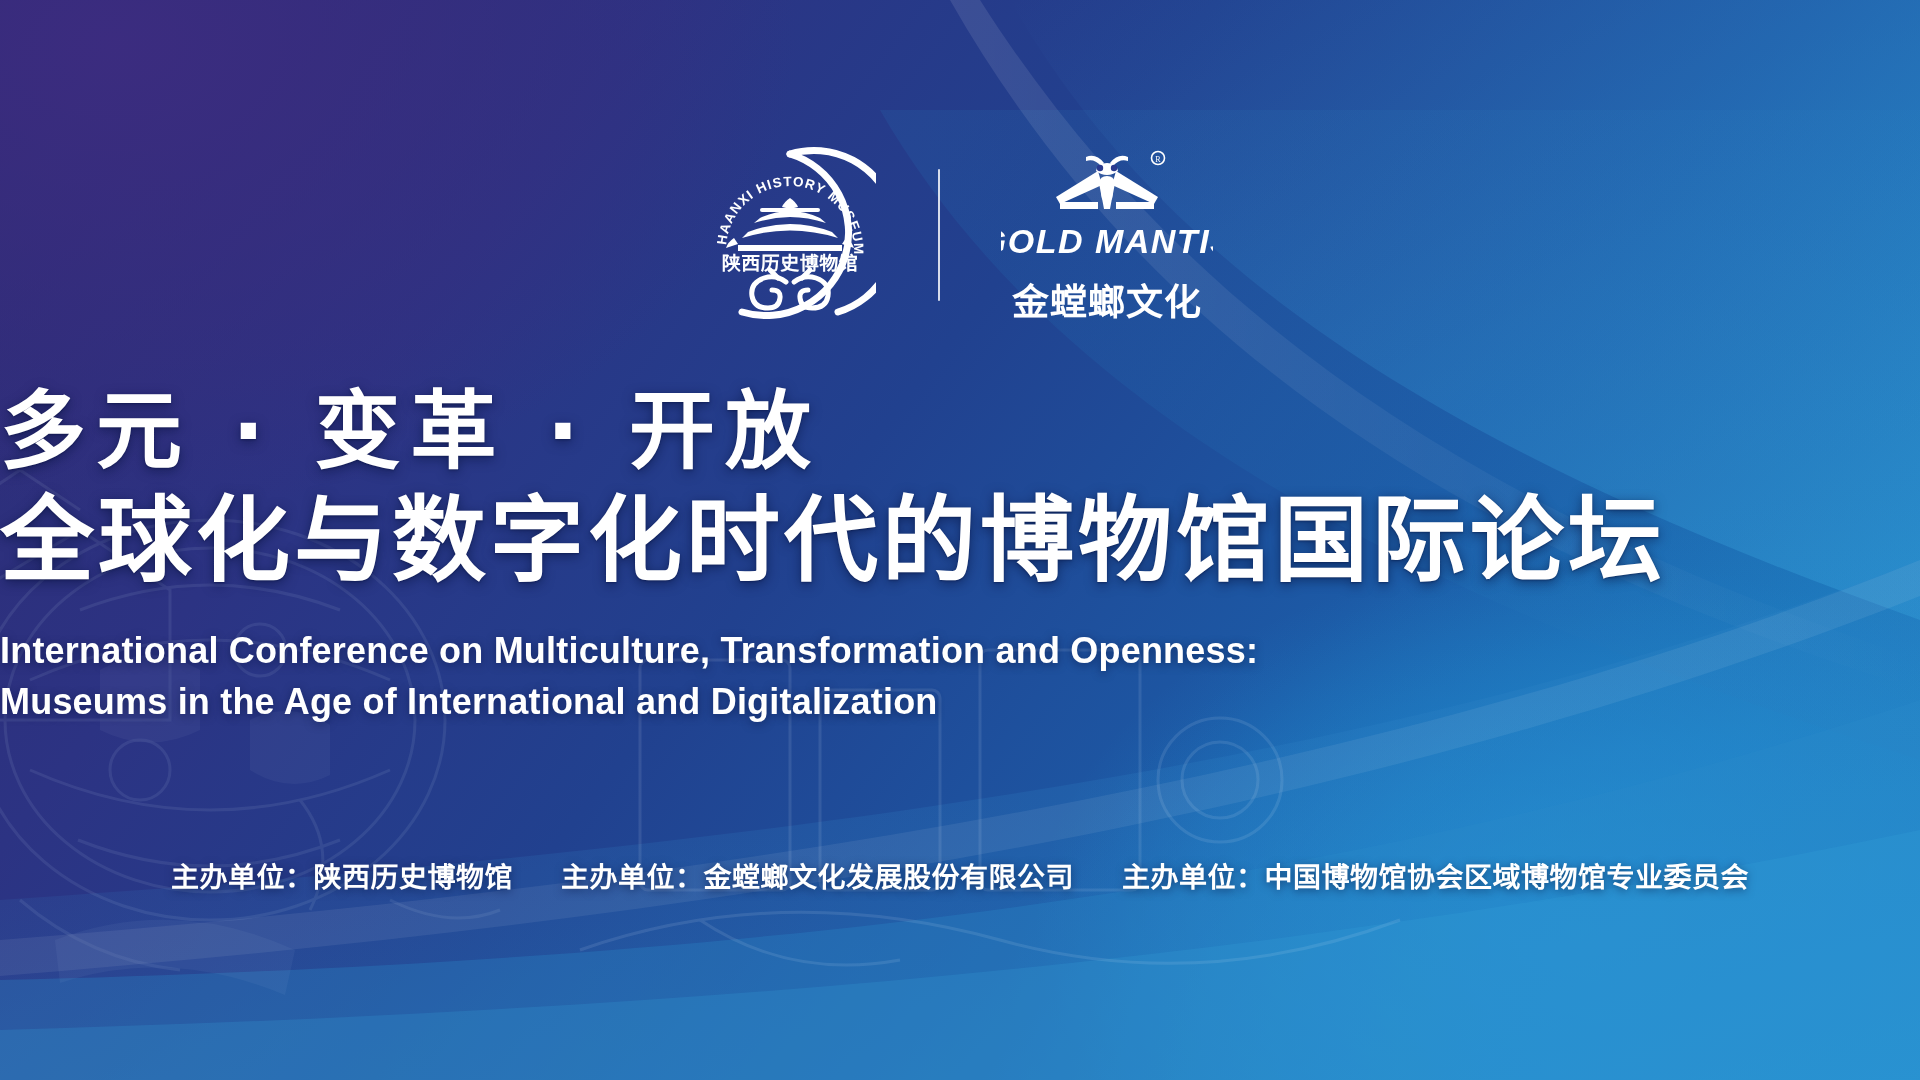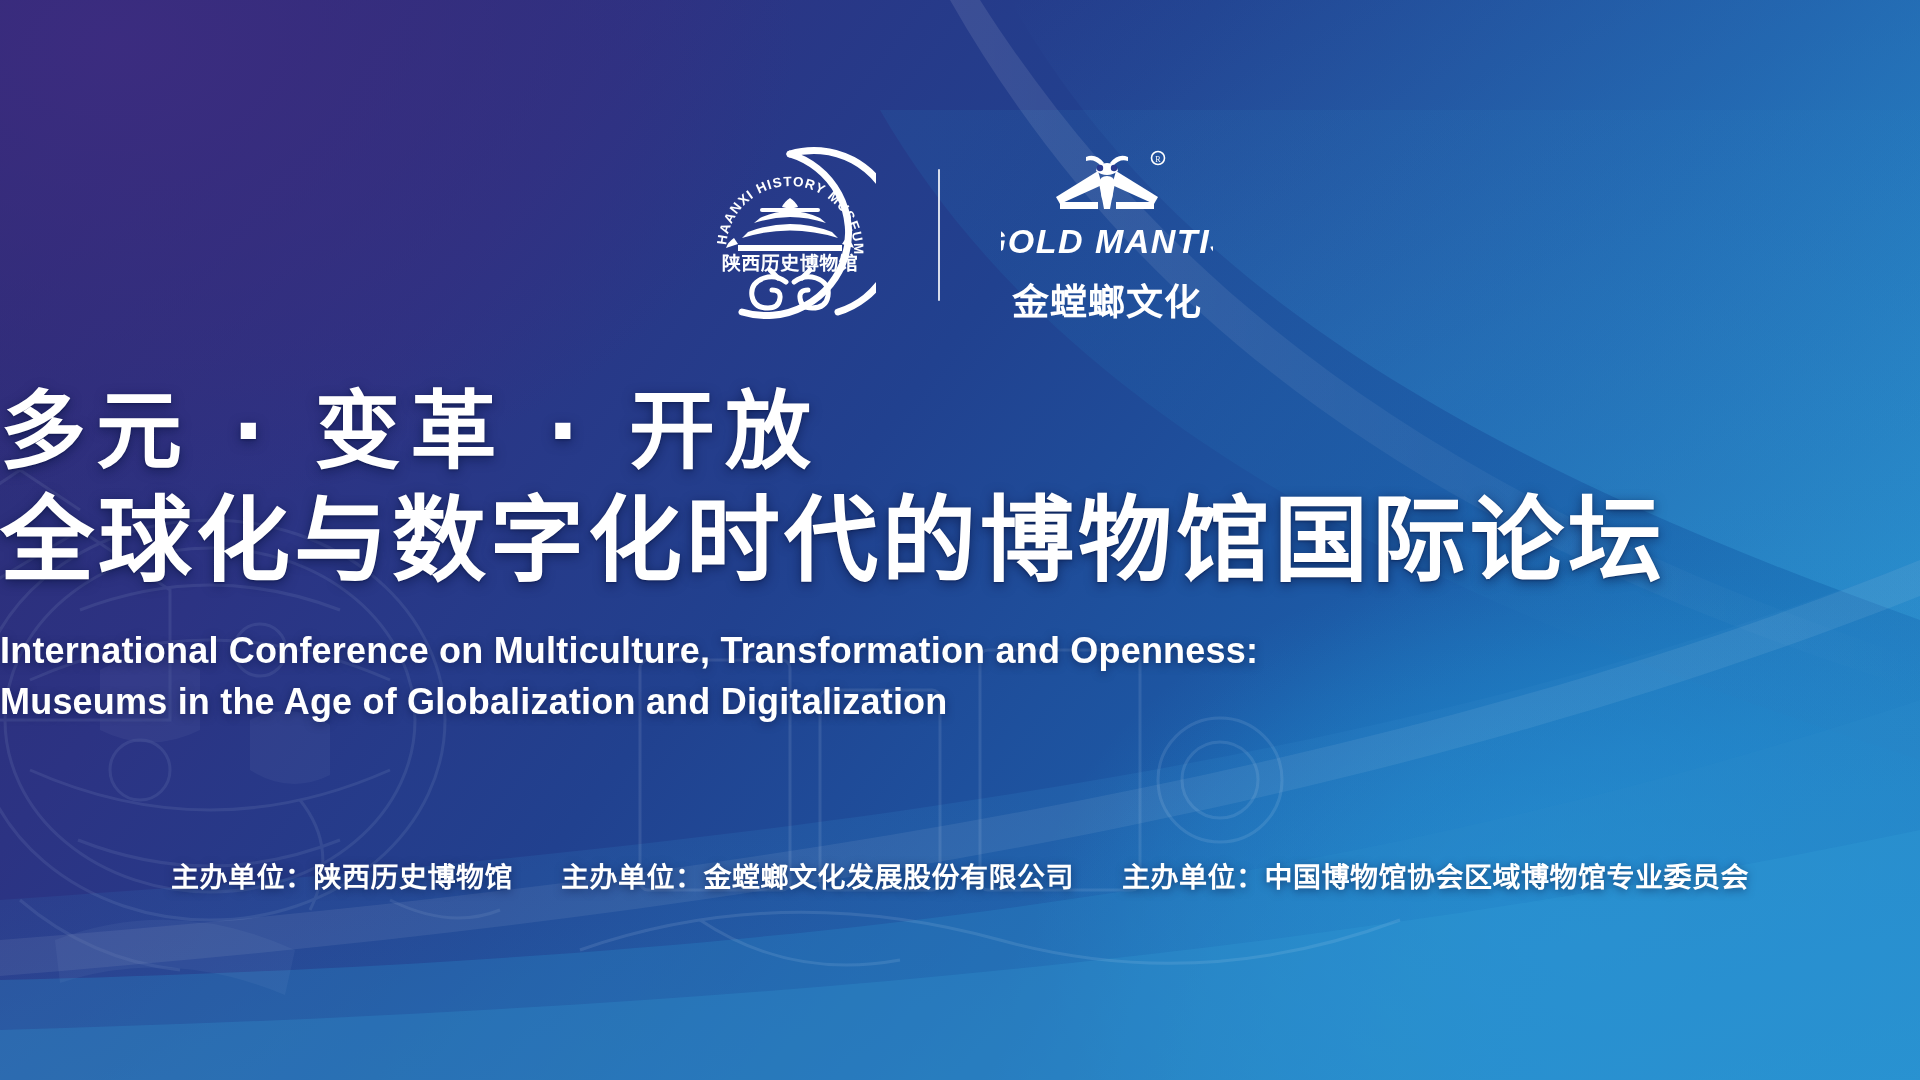--- a/index.html
+++ b/index.html
@@ -203,21 +203,21 @@
       <div class="gm-cn">
         <span>金螳螂文化</span>
       </div>
     </div>
   </div>
 
   <div class="titles">
     <div class="t-main1">多元 · 变革 · 开放</div>
     <div class="t-main2">全球化与数字化时代的博物馆国际论坛</div>
     <div class="t-en l1">International Conference on Multiculture, Transformation and Openness:</div>
-    <div class="t-en l2">Museums in the Age of Globalization and Digitalization</div>
+    <div class="t-en l2">Museums in the Age of International and Digitalization</div>
   </div>
 
   <div class="orgs">
     <div class="org-item">
       <span>主办单位：</span><span>陕西历史博物馆</span>
     </div>
     <div class="org-item">
       <span>主办单位：</span><span>金螳螂文化发展股份有限公司</span>
     </div>
     <div class="org-item">

